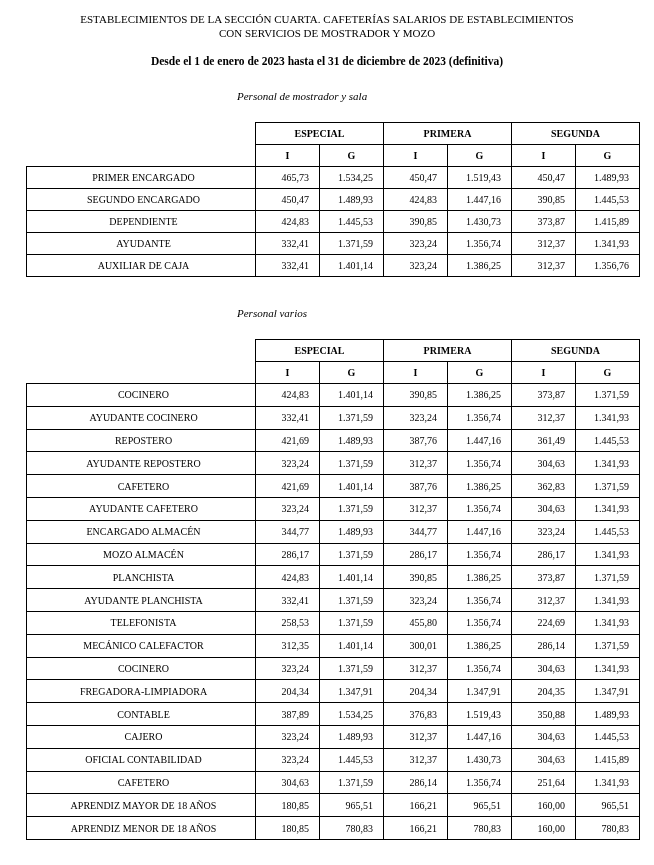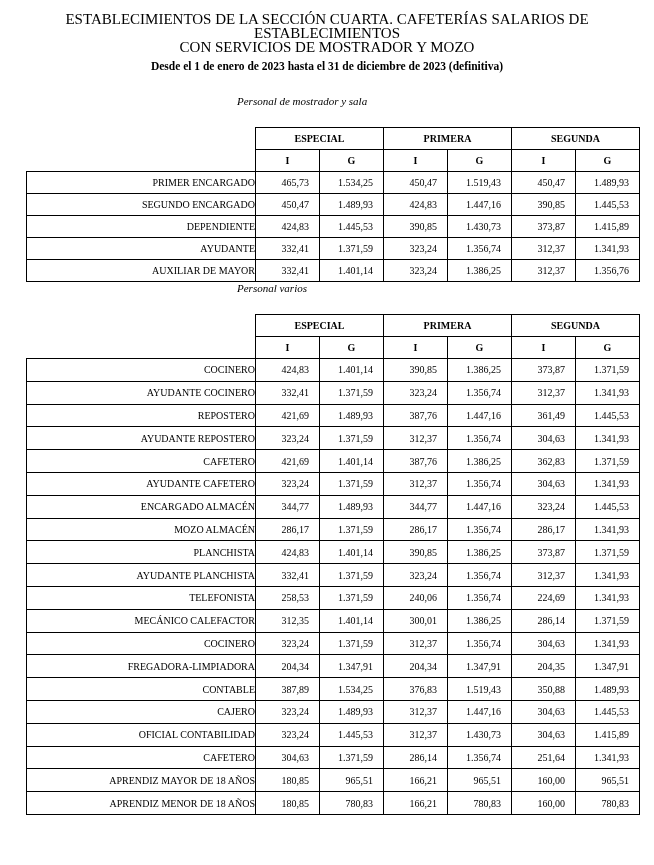--- a/index.html
+++ b/index.html
@@ -6,60 +6,60 @@
   html, body { width: 654px; height: 865px; }
   body {
     background: #ffffff;
     color: #000000;
     font-family: "Liberation Serif", serif;
     overflow: hidden;
   }
   .doc-title {
     margin-top: 12px;
     text-align: center;
-    font-size: 15px;
+    font-size: 11px;
     line-height: 14px;
     font-weight: normal;
   }
   .doc-subtitle {
-    margin-top: 6px;
+    margin-top: 15px;
     text-align: center;
     font-size: 11.5px;
     font-weight: bold;
     line-height: 13px;
   }
   .tbl-caption {
     font-style: italic;
     font-size: 11px;
     line-height: 12px;
     margin-left: 237px;
   }
   .cap-1 { margin-top: 22px; }
-  .cap-2 { }
+  .cap-2 { margin-top: 30px; }
   table {
     border-collapse: collapse;
     margin-left: 26px;
     margin-top: 20px;
     table-layout: fixed;
   }
   col.c-label { width: 229px; }
   col.c-num   { width: 64px; }
   td, th {
     border: 1px solid #000;
     font-size: 10px;
     line-height: 11px;
     white-space: nowrap;
     overflow: hidden;
     padding: 0;
   }
   tr { height: 22px; }
   table.t2 tbody tr { height: 22.8px; padding-left: 43px; }
   th { font-weight: bold; text-align: center; }
   td.blank { border: none; background: transparent; }
-  td.label { text-align: right; padding-left: 5px; }
+  td.label { text-align: center; padding-left: 5px; }
   td.num   { text-align: right; padding-right: 10px; }
 </style>
 </head>
 <body>
 
 <div class="doc-title">
   <div>ESTABLECIMIENTOS DE LA SECCIÓN CUARTA. CAFETERÍAS SALARIOS DE ESTABLECIMIENTOS</div>
   <div>CON SERVICIOS DE MOSTRADOR Y MOZO</div>
 </div>
 
@@ -123,21 +123,21 @@
       <tr>
         <td class="label">AYUDANTE</td>
         <td class="num">332,41</td>
         <td class="num">1.371,59</td>
         <td class="num">323,24</td>
         <td class="num">1.356,74</td>
         <td class="num">312,37</td>
         <td class="num">1.341,93</td>
       </tr>
       <tr>
-        <td class="label">AUXILIAR DE MAYOR</td>
+        <td class="label">AUXILIAR DE CAJA</td>
         <td class="num">332,41</td>
         <td class="num">1.401,14</td>
         <td class="num">323,24</td>
         <td class="num">1.386,25</td>
         <td class="num">312,37</td>
         <td class="num">1.356,76</td>
       </tr>
     </tbody>
   </table>
 
@@ -256,21 +256,21 @@
         <td class="num">1.371,59</td>
         <td class="num">323,24</td>
         <td class="num">1.356,74</td>
         <td class="num">312,37</td>
         <td class="num">1.341,93</td>
       </tr>
       <tr>
         <td class="label">TELEFONISTA</td>
         <td class="num">258,53</td>
         <td class="num">1.371,59</td>
-        <td class="num">240,06</td>
+        <td class="num">455,80</td>
         <td class="num">1.356,74</td>
         <td class="num">224,69</td>
         <td class="num">1.341,93</td>
       </tr>
       <tr>
         <td class="label">MECÁNICO CALEFACTOR</td>
         <td class="num">312,35</td>
         <td class="num">1.401,14</td>
         <td class="num">300,01</td>
         <td class="num">1.386,25</td>

